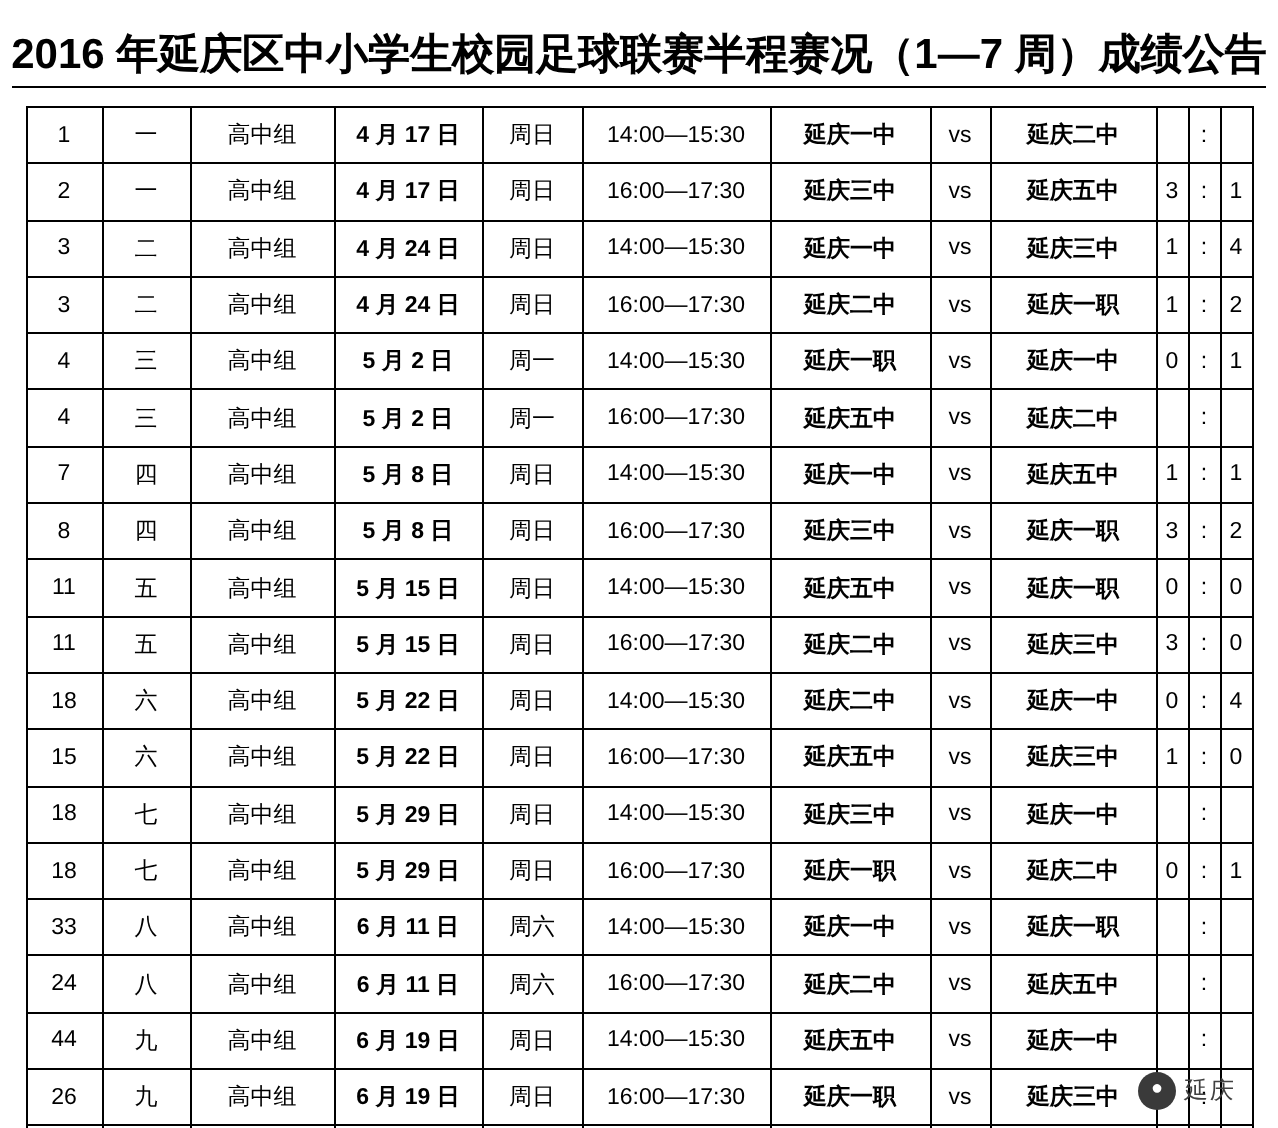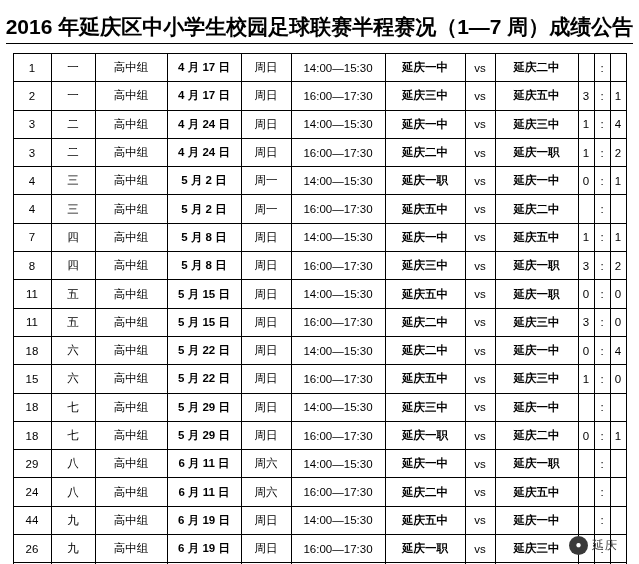--- a/index.html
+++ b/index.html
@@ -319,21 +319,21 @@
           <td class="week">周日</td>
           <td class="time">16:00—17:30</td>
           <td class="team">延庆一职</td>
           <td class="vs">vs</td>
           <td class="team">延庆二中</td>
           <td class="score">0</td>
           <td class="colon">:</td>
           <td class="score">1</td>
         </tr>
         <tr>
-          <td class="num">29</td>
+          <td class="num">33</td>
           <td class="num">八</td>
           <td class="group">高中组</td>
           <td class="date">6 月 11 日</td>
           <td class="week">周六</td>
           <td class="time">14:00—15:30</td>
           <td class="team">延庆一中</td>
           <td class="vs">vs</td>
           <td class="team">延庆一职</td>
           <td class="score"></td>
           <td class="colon">:</td>

